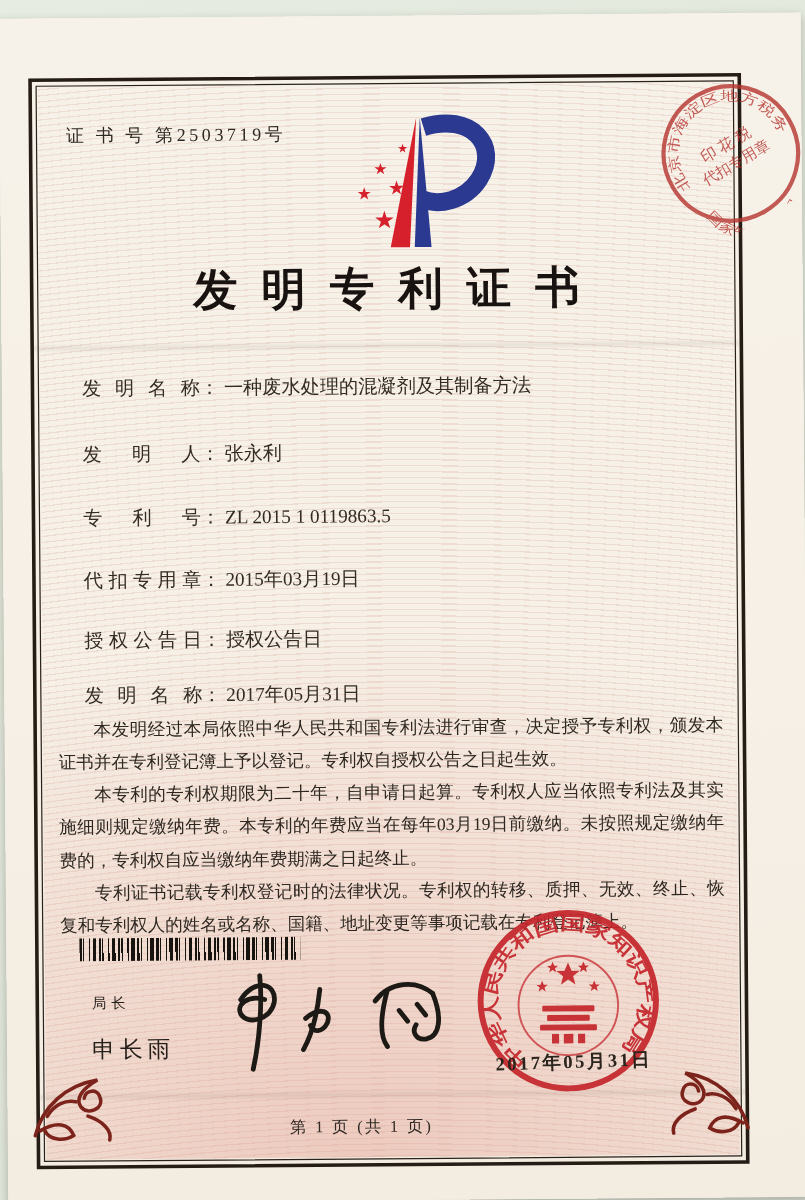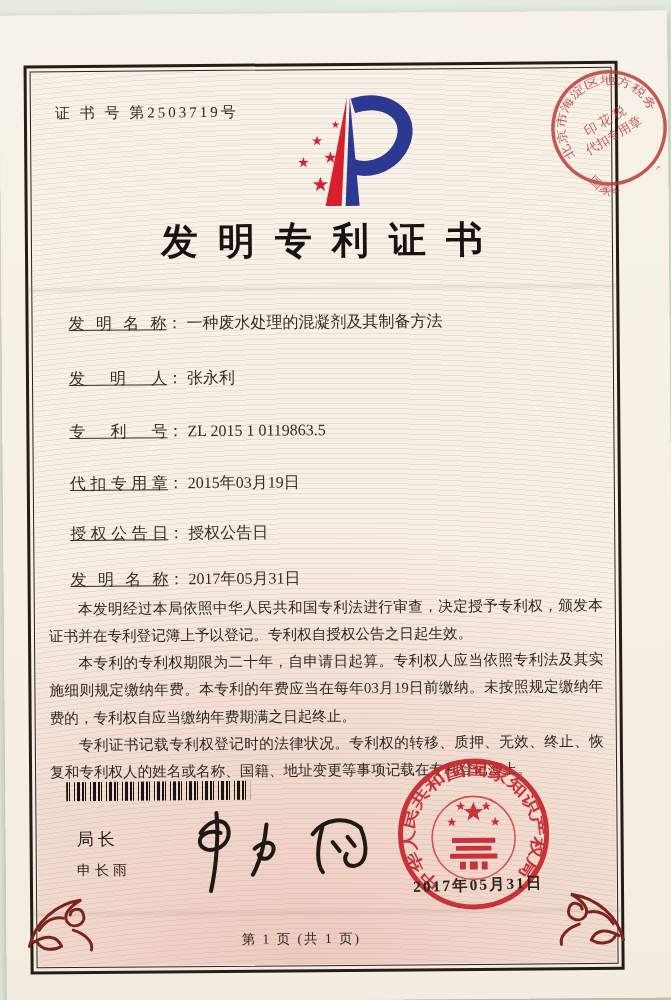--- a/index.html
+++ b/index.html
@@ -30,37 +30,37 @@
   .crease{position:absolute;left:0;width:100%;height:8px;pointer-events:none;
     background:linear-gradient(180deg,rgba(110,95,80,0) 0%,rgba(110,95,80,.10) 50%,rgba(110,95,80,0) 100%);}
   .cert-no{position:absolute;left:28px;top:36px;font-size:15px;letter-spacing:3px;color:#2e2822;}
   .logo{position:absolute;left:248px;top:26px;width:154px;height:120px;}
   .logo .star{position:absolute;color:#d6202c;line-height:1;}
   .title{
     position:absolute;left:0;top:150px;width:100%;text-align:center;
     font-size:37px;font-weight:600;letter-spacing:20px;text-indent:20px;color:#181310;
   }
   .field-row{position:absolute;left:40px;font-size:16px;color:#332c24;white-space:nowrap;}
-  .field-label{display:inline-block;width:98px;text-align:justify;text-align-last:justify;text-decoration:underline;}
+  .field-label{display:inline-block;width:98px;text-align:justify;text-align-last:justify;}
   .field-colon{display:inline-block;margin-right:4px;}
   .body-text{
     position:absolute;left:18px;top:528px;width:554px;
     font-size:14.6px;line-height:1.86;color:#2d2720;text-align:justify;
   }
   .body-text p{margin:0;text-indent:2em;}
   .barcode{
     position:absolute;left:34px;top:714px;width:184px;height:19px;
     background:repeating-linear-gradient(90deg,
       #17130e 0,#17130e 2px,rgba(0,0,0,0) 2px,rgba(0,0,0,0) 3px,
       #17130e 3px,#17130e 4px,rgba(0,0,0,0) 4px,rgba(0,0,0,0) 8px,
       #17130e 8px,#17130e 9px,rgba(0,0,0,0) 9px,rgba(0,0,0,0) 11px,
       #17130e 11px,#17130e 14px,rgba(0,0,0,0) 14px,rgba(0,0,0,0) 16px);
   }
-  .director-title{position:absolute;left:44px;top:760px;font-size:17px;letter-spacing:4px;color:#26201a;}
-  .director-name{position:absolute;left:44px;top:794px;font-size:14px;letter-spacing:4px;color:#26201a;}
+  .director-title{position:absolute;left:44px;top:760px;font-size:12px;letter-spacing:4px;color:#26201a;}
+  .director-name{position:absolute;left:44px;top:794px;font-size:19px;letter-spacing:4px;color:#26201a;}
   .signature{position:absolute;left:138px;top:736px;width:218px;height:98px;}
   .seal{position:absolute;left:362px;top:690px;width:158px;height:158px;opacity:.93;}
   .seal-date{
     position:absolute;left:380px;top:810px;font-size:15.5px;font-weight:600;
     color:#2a241d;letter-spacing:2px;transform:rotate(-1.5deg);white-space:nowrap;
   }
   .page-info{
     position:absolute;left:0;top:864px;width:100%;text-align:center;
     transform:translateX(-26px);font-size:13.5px;letter-spacing:2px;color:#2e2822;
   }

